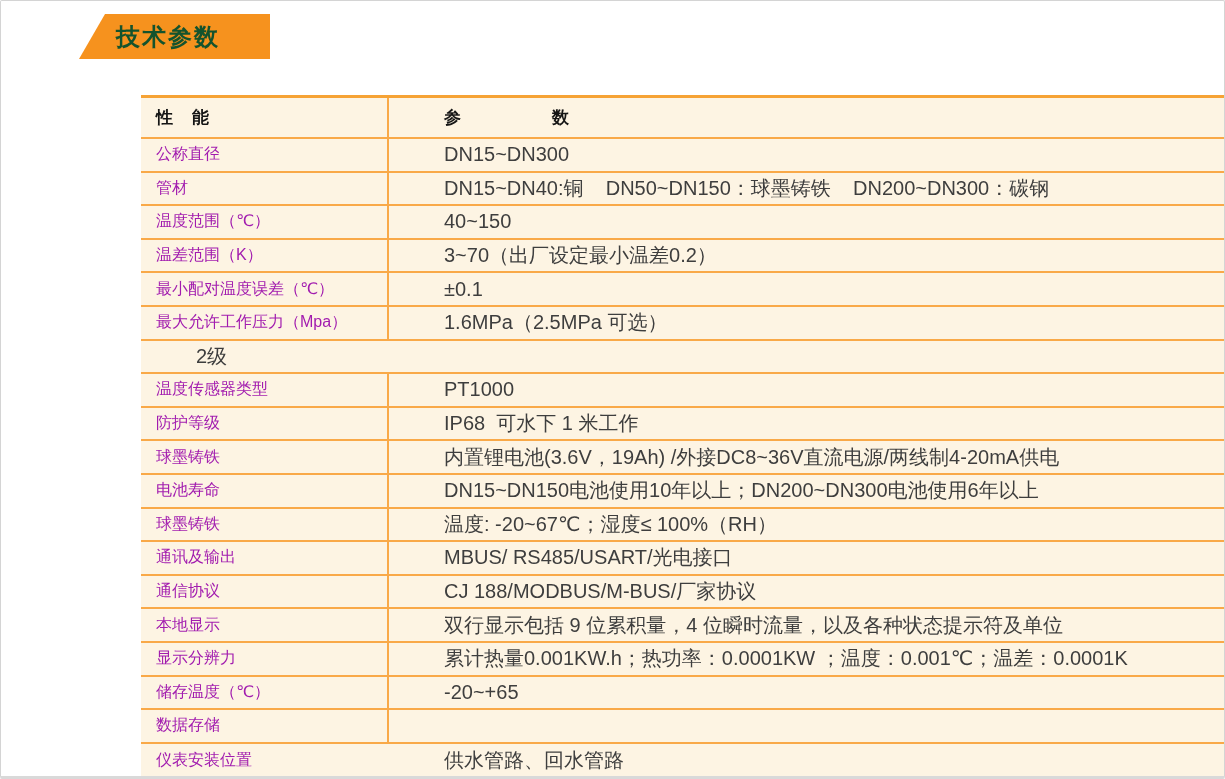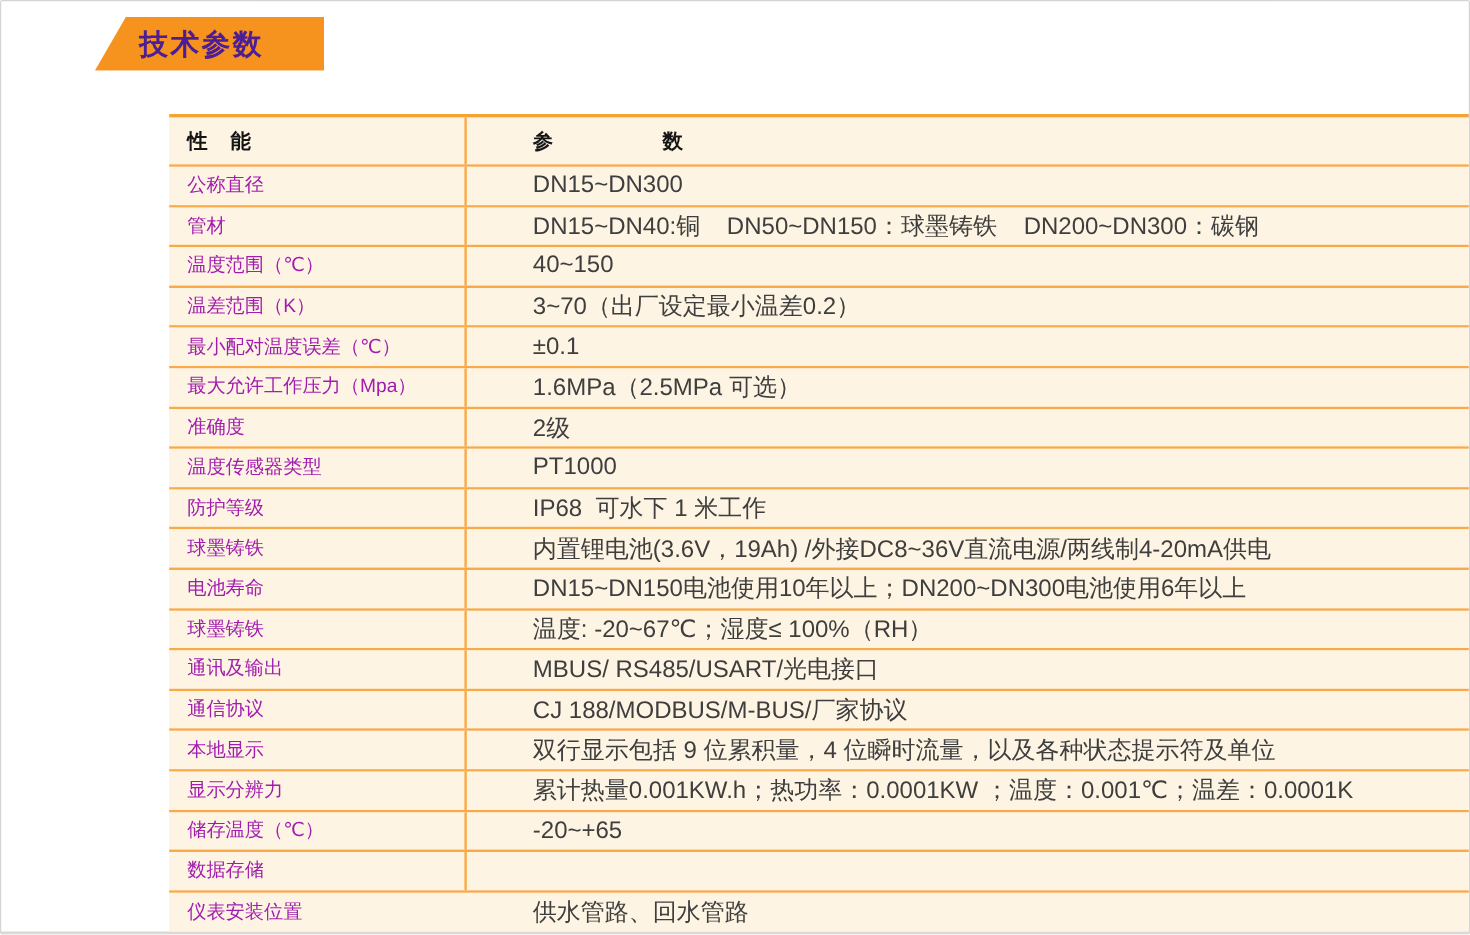--- a/index.html
+++ b/index.html
@@ -27,21 +27,21 @@
     height: 45px;
     background: #f6921e;
     clip-path: polygon(26px 0, 100% 0, 100% 100%, 0 100%);
     display: flex;
     align-items: center;
     padding-left: 37px;
   }
   .section-tab-title {
     font-size: 24px;
     font-weight: bold;
-    color: #4c1d95;
+    color: #14532d;
     letter-spacing: 2px;
     white-space: pre;
   }
   
   .specs-table {
     position: absolute;
     left: 140px;
     top: 71px;
     width: 1092px;
     background: #fdf4e3;
@@ -121,21 +121,20 @@
         </div>
         <div class="t-row">
           <div class="cell-property">最小配对温度误差（℃）</div>
           <div class="cell-parameter">±0.1</div>
         </div>
         <div class="t-row">
           <div class="cell-property">最大允许工作压力（Mpa）</div>
           <div class="cell-parameter">1.6MPa（2.5MPa 可选）</div>
         </div>
         <div class="t-row">
-          <div class="cell-property">准确度</div>
           <div class="cell-parameter">2级</div>
         </div>
         <div class="t-row">
           <div class="cell-property">温度传感器类型</div>
           <div class="cell-parameter">PT1000</div>
         </div>
         <div class="t-row">
           <div class="cell-property">防护等级</div>
           <div class="cell-parameter">IP68  可水下 1 米工作</div>
         </div>

